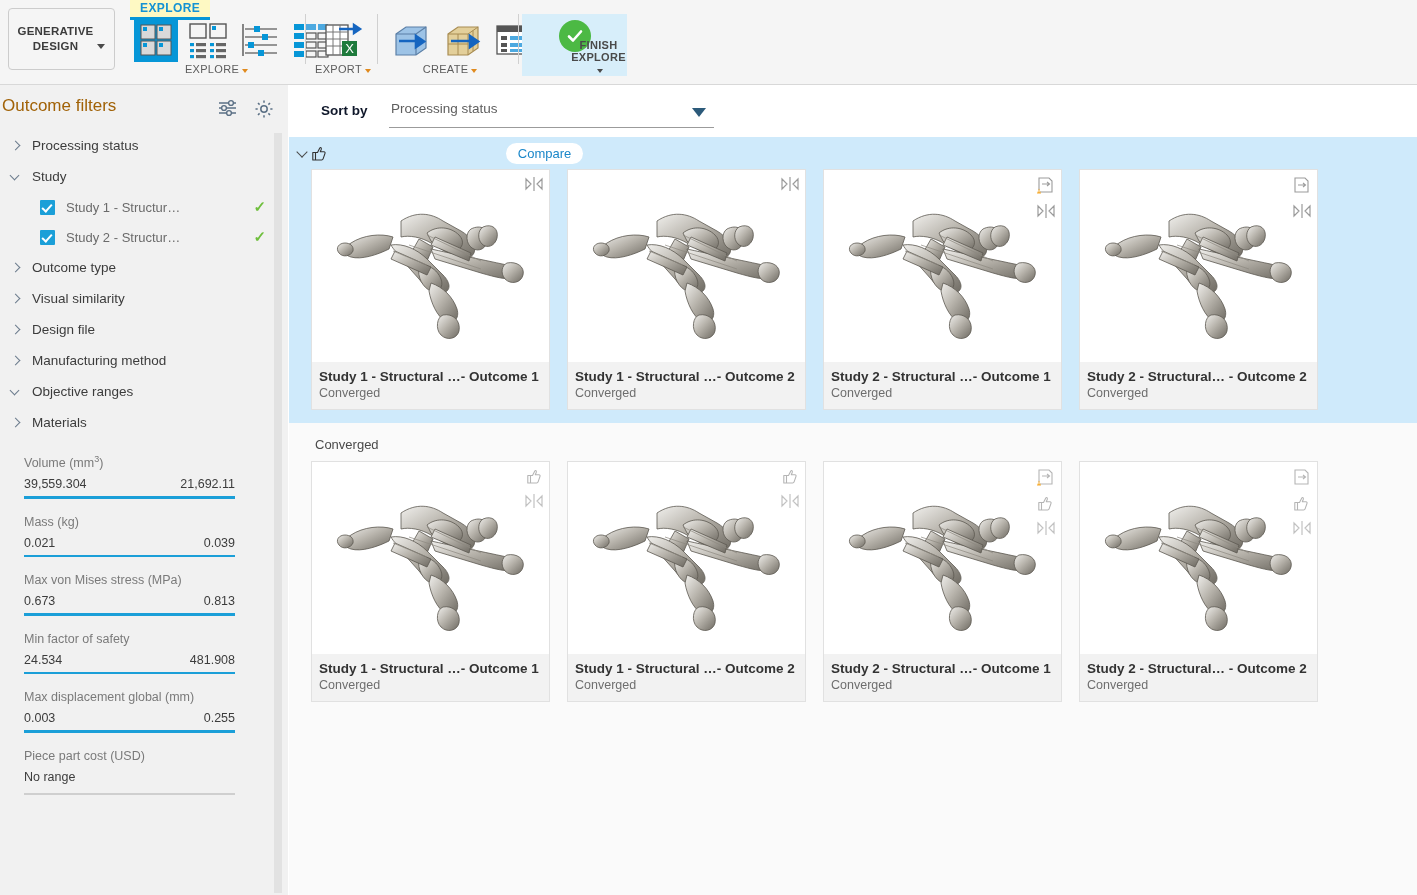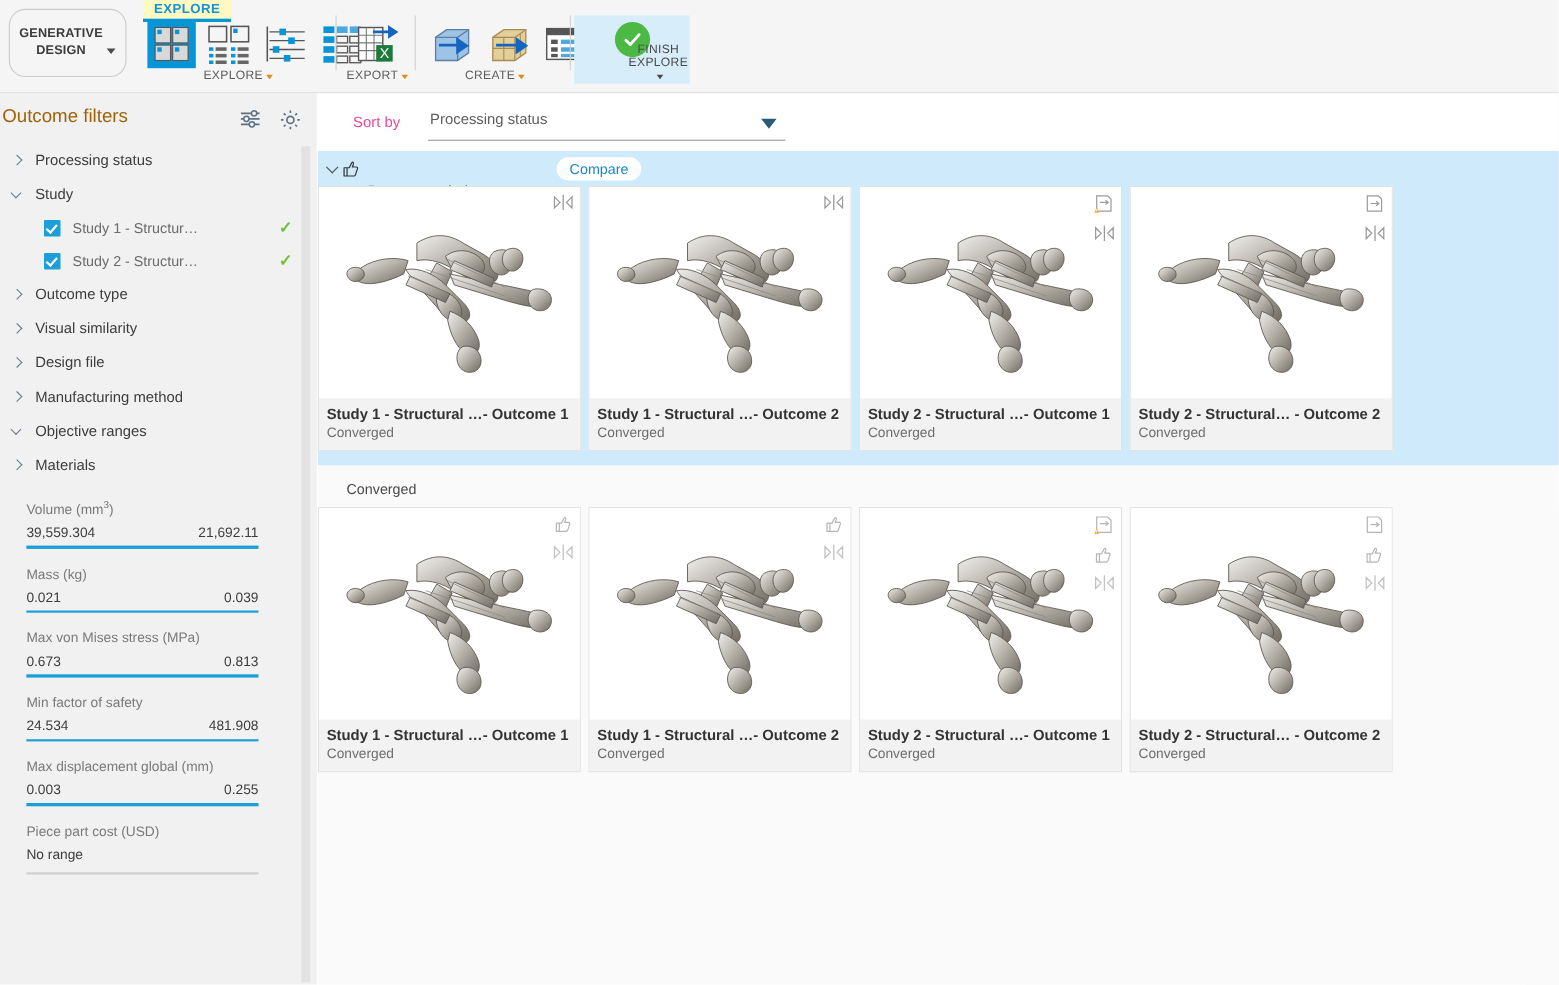--- a/index.html
+++ b/index.html
@@ -10,21 +10,21 @@
     -webkit-font-smoothing: antialiased;
   }
 
   
   #ribbon {
     position: absolute; left: 0; top: 0; width: 1417px; height: 85px;
     background: #f5f5f5; border-bottom: 1px solid #d8d8d8;
   }
   #gd-btn {
     position: absolute; left: 8px; top: 8px; width: 107px; height: 62px;
-    background: #f5f5f5; border: 1px solid #cccccc; border-radius: 15px;
+    background: #f5f5f5; border: 1px solid #cccccc; border-radius: 4px;
     display: flex; align-items: center; justify-content: center;
     cursor: pointer;
   }
   #gd-btn .lbl {
     font-size: 11.5px; font-weight: bold; color: #3c3c3c;
     text-align: center; line-height: 15px; letter-spacing: .2px;
   }
   #gd-btn .caret { margin-left: 4px; align-self: flex-end; margin-bottom: 20px;
     border-left: 4px solid transparent; border-right: 4px solid transparent;
     border-top: 5px solid #4a4a4a; }
@@ -49,21 +49,21 @@
   }
   .icons-row { position: absolute; top: 10px; left: 0; display: flex; gap: 8px; align-items: flex-start; }
   .ic { width: 44px; height: 44px; position: relative; cursor: pointer; }
   .ic.sel { background: #0696d7; }
   .vsep { position: absolute; top: 14px; width: 1px; height: 50px; background: #d0d0d0; }
 
   .finish-panel {
     position: absolute; left: 522px; top: 14px; width: 105px; height: 62px;
     background: #d7eefa; cursor: pointer;
   }
-  .finish-panel .panel-title { color: #4a4a4a; font-weight: normal; padding-left: 48px; }
+  .finish-panel .panel-title { color: #4a4a4a; font-weight: bold; padding-left: 48px; }
   .check-circle {
     position: absolute; left: 50%; top: 6px; transform: translateX(-50%);
     width: 32px; height: 32px; border-radius: 50%; background: #4cb944;
     display: flex; align-items: center; justify-content: center;
   }
 
   
   #sidebar {
     position: absolute; left: 0; top: 85px; width: 288px; height: 810px;
     background: #f1f1f1; overflow: hidden;
@@ -116,21 +116,21 @@
   }
 
   
   #main {
     position: absolute; left: 289px; top: 85px; width: 1128px; height: 810px;
     background: #fafafa;
   }
   #sortbar {
     position: relative; height: 52px; background: #ffffff;
   }
-  #sort-label { position: absolute; left: 32px; top: 18px; font-size: 13.5px; color: #ec4899; }
+  #sort-label { position: absolute; left: 32px; top: 18px; font-size: 13.5px; color: #0f172a; font-weight: bold; }
   #sort-select {
     position: absolute; left: 100px; top: 11px; width: 325px; height: 32px;
     border-bottom: 1px solid #9b9b9b; cursor: pointer;
   }
   #sort-select .val { position: absolute; left: 2px; top: 5px; font-size: 13.5px; color: #5e5e5e; }
   #sort-select .dd {
     position: absolute; right: 8px; top: 12px;
     border-left: 7px solid transparent; border-right: 7px solid transparent;
     border-top: 9px solid #2c5a7a;
   }
@@ -141,21 +141,21 @@
   #rec-header .chev2::before {
     content: ""; position: absolute; left: 3px; top: 3px; width: 7px; height: 7px;
     border-right: 1.7px solid #4a4a4a; border-bottom: 1.7px solid #4a4a4a; transform: rotate(45deg);
   }
   #rec-header .rlabel { font-size: 13.5px; color: #333; margin-left: 6px; margin-top: 40px; }
   #compare-chip {
     margin-left: 18px; background: #ffffff; color: #1b87c9; font-size: 13px;
     padding: 3px 12px; border-radius: 11px; cursor: pointer;
   }
 
-  .cards-row { display: flex; gap: 7px; }
+  .cards-row { display: flex; padding-left: 22px; gap: 17px; }
   .card {
     width: 239px; background: #ffffff; border: 1px solid #e1e1e1; cursor: pointer;
   }
   .card .thumb { height: 192px; position: relative; background: #ffffff; overflow: hidden; }
   .card .badges {
     position: absolute; right: 6px; top: 6px; display: flex; flex-direction: column;
     align-items: center; gap: 4px; z-index: 3;
   }
   .card .caption { background: #f2f2f2; padding: 7px 7px 9px 7px; }
   .card .cap-title { font-size: 13.5px; font-weight: bold; color: #333; white-space: nowrap; }

